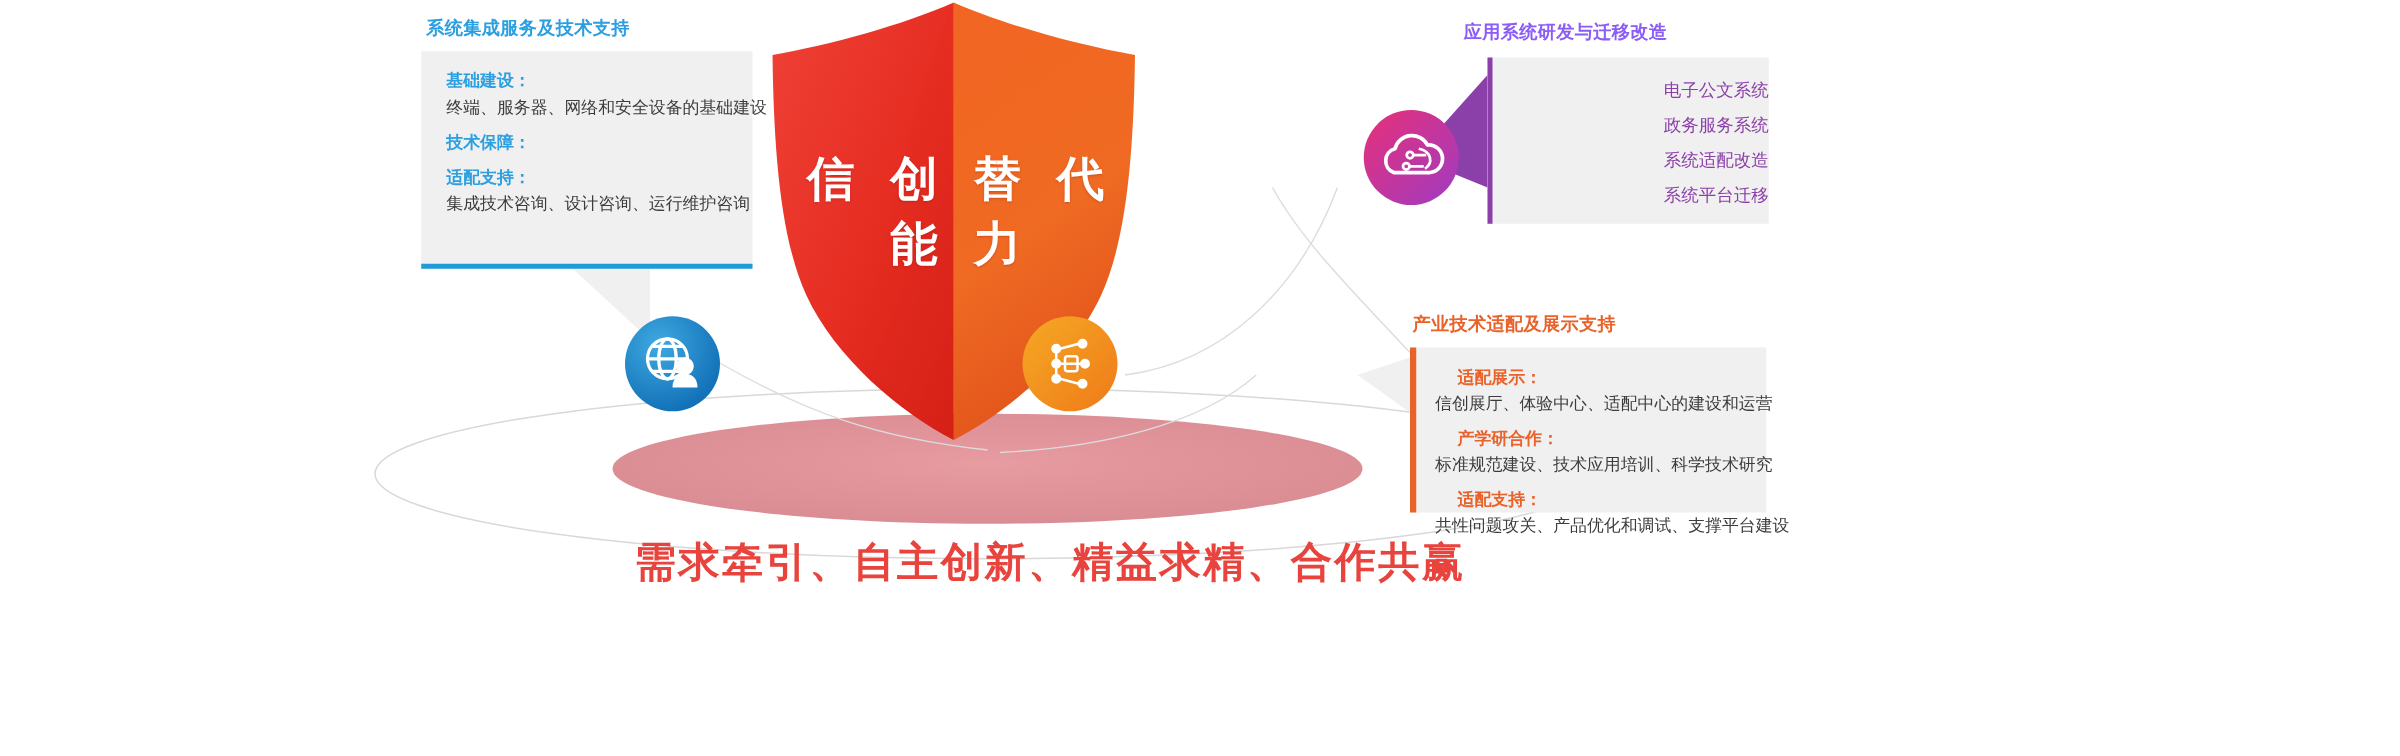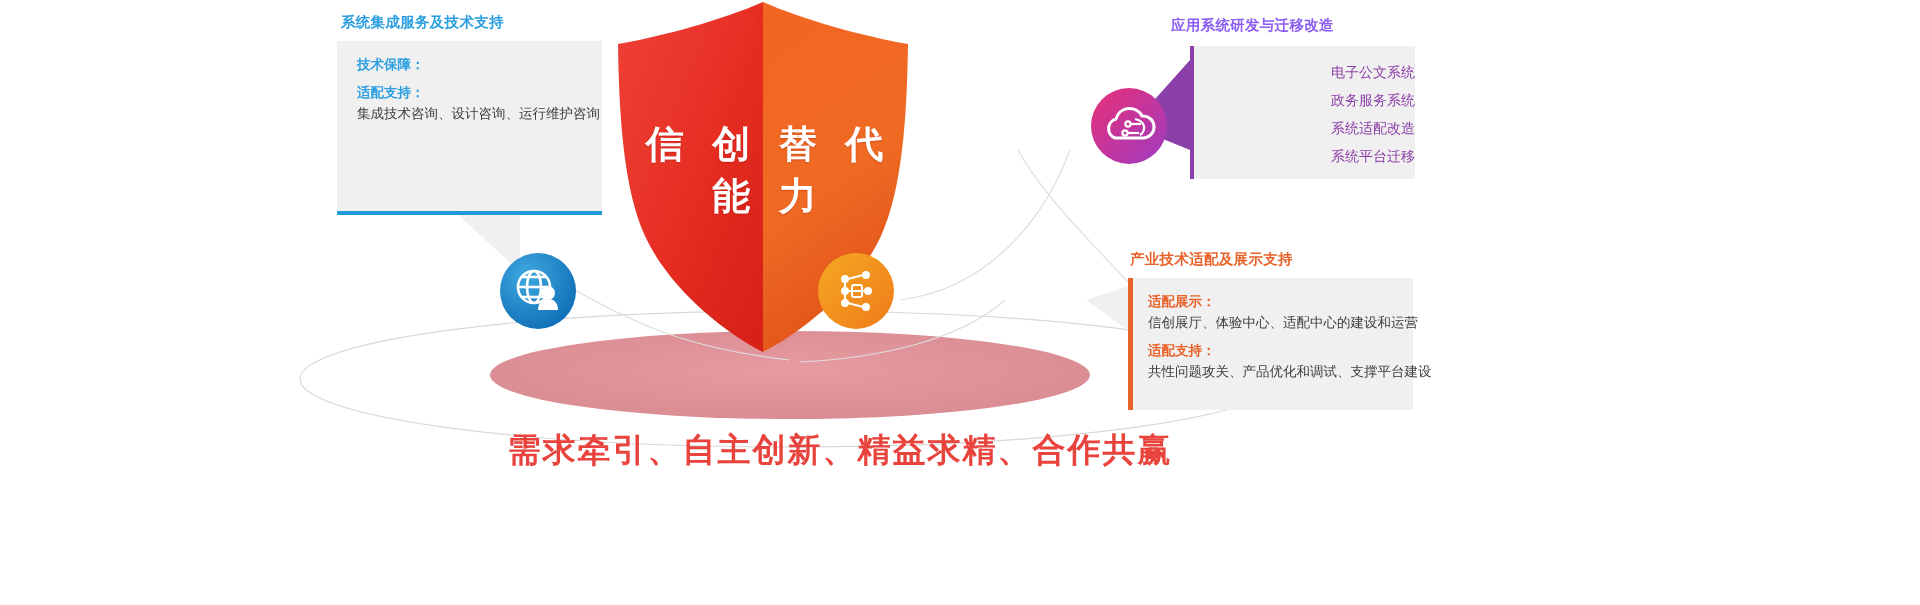--- a/index.html
+++ b/index.html
@@ -44,21 +44,21 @@
   #card-right{left:1190px;top:46px;width:225px;height:133px;padding:12px 0 12px 0;}
   .plist{list-style:none;margin:0;padding:0;}
   .plist li{
     font-size:14px;color:#8b3fa8;line-height:28px;
     text-align:right;white-space:nowrap;
   }
   #right-leftbar{position:absolute;left:1190px;top:46px;width:4px;height:133px;background:#8b3fa8;}
 
   
   #card-orange{left:1128px;top:278px;width:285px;height:132px;}
-  #card-orange .row-head{color:#e8622a;}
+  #card-orange .row-head{color:#e8622a;margin-left:18px;}
   #orange-leftbar{position:absolute;left:1128px;top:278px;width:5px;height:132px;background:#e8622a;}
 
   
   .shield-text{
     position:absolute;left:619px;top:118px;width:300px;
     text-align:center;color:#ffffff;font-weight:bold;
     font-size:38px;letter-spacing:9px;line-height:52px;
     text-shadow:0 1px 2px rgba(120,0,0,.25);
     pointer-events:none;
   }
@@ -123,20 +123,24 @@
   </svg>
 
   <div class="shield-text">
     <div>信 创 替 代</div>
     <div>能 力</div>
   </div>
 
   <div class="card-title" style="left:341px;top:13px;color:#2b9fe0;">系统集成服务及技术支持</div>
   <div class="card" id="card-left">
     <div class="group">
+      <div class="row-head">基础建设：</div>
+      <div class="row-body">终端、服务器、网络和安全设备的基础建设</div>
+    </div>
+    <div class="group">
       <div class="row-head">技术保障：</div>
     </div>
     <div class="group">
       <div class="row-head">适配支持：</div>
       <div class="row-body">集成技术咨询、设计咨询、运行维护咨询</div>
     </div>
   </div>
   <div id="left-underline"></div>
 
   <div class="card-title" style="left:1171px;top:16px;color:#8b5cf6;">应用系统研发与迁移改造</div>
@@ -148,20 +152,24 @@
       <li>系统平台迁移</li>
     </ul>
   </div>
   <div id="right-leftbar"></div>
 
   <div class="card-title" style="left:1130px;top:250px;color:#e8622a;">产业技术适配及展示支持</div>
   <div class="card" id="card-orange">
     <div class="group">
       <div class="row-head">适配展示：</div>
       <div class="row-body">信创展厅、体验中心、适配中心的建设和运营</div>
+    </div>
+    <div class="group">
+      <div class="row-head">产学研合作：</div>
+      <div class="row-body">标准规范建设、技术应用培训、科学技术研究</div>
     </div>
     <div class="group">
       <div class="row-head">适配支持：</div>
       <div class="row-body">共性问题攻关、产品优化和调试、支撑平台建设</div>
     </div>
   </div>
   <div id="orange-leftbar"></div>
 
   <div class="badge" id="badge-globe">
     <svg width="76" height="76" viewBox="0 0 76 76">

